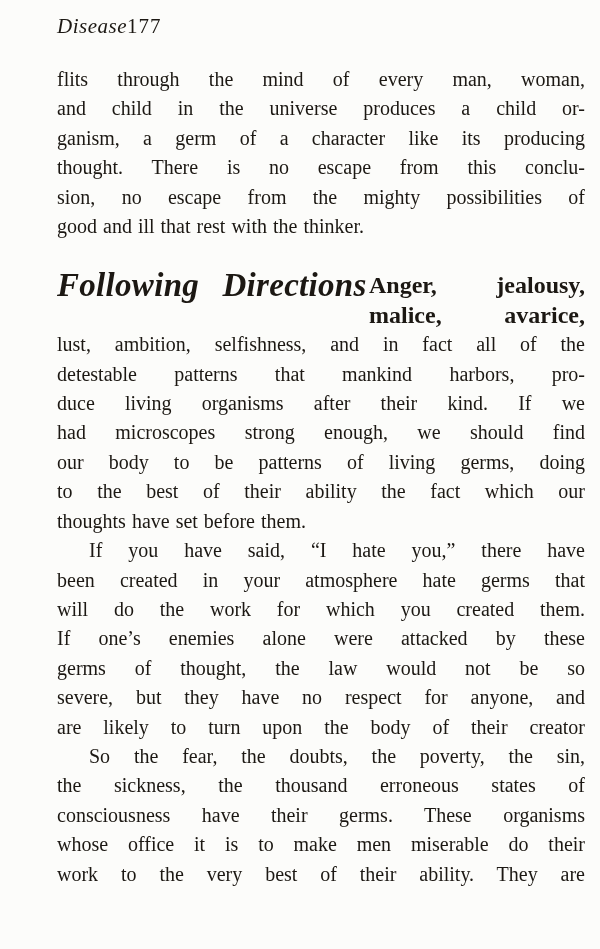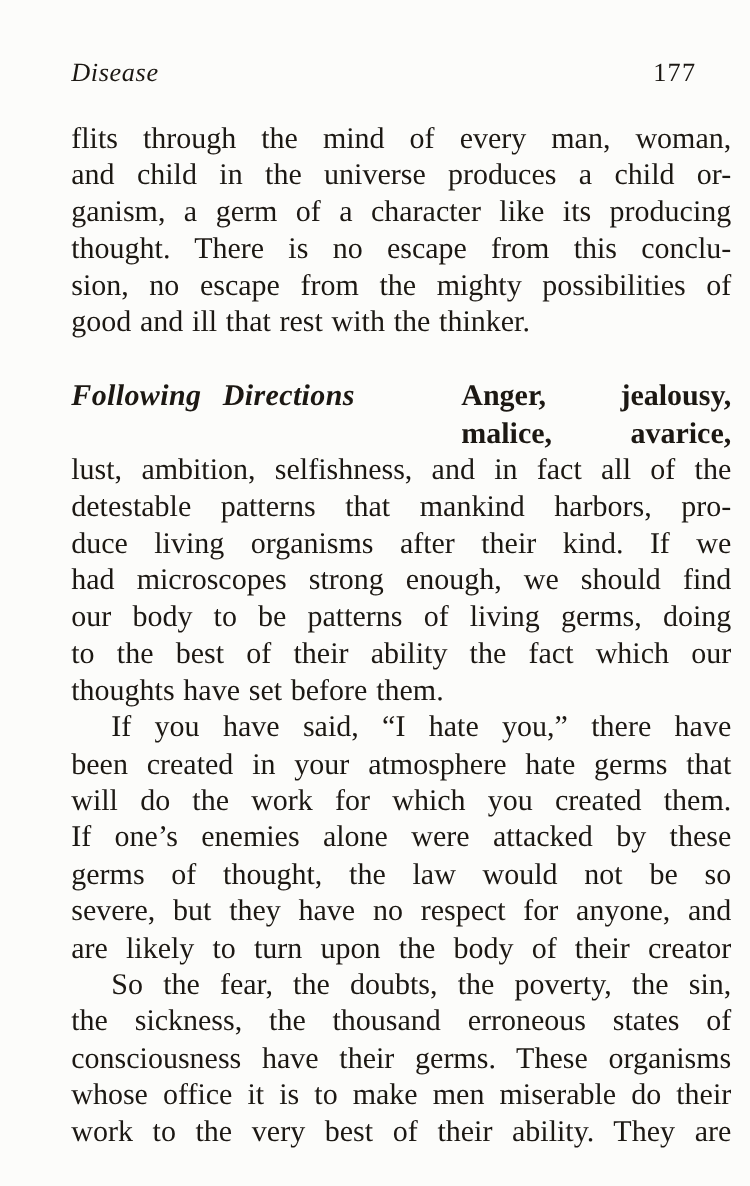--- a/index.html
+++ b/index.html
@@ -10,46 +10,46 @@
     font-family: "Liberation Serif", serif;
   }
   .page {
     box-sizing: border-box;
     width: 600px; height: 949px;
     padding: 13px 15px 0 57px;
     color: #1c1813;
   }
   .running-header {
     display: flex;
-    justify-content: space-between;
+    justify-content: flex-start;
     align-items: baseline;
     padding-right: 28px;
     font-size: 21px;
     line-height: 26px;
   }
   .chapter-title { font-style: italic; letter-spacing: 0.5px; }
-  .page-number { font-style: normal; letter-spacing: 1px; margin-top: 32px; }
+  .page-number { font-style: normal; letter-spacing: 1px; }
 
-  .para { font-size: 24px; line-height: 29.4px; }
+  .para { font-size: 20px; line-height: 29.4px; }
   .p1 { margin-top: 26px; }
 
   .ln { text-align: justify; text-align-last: justify; word-spacing: 1px; }
   .ln.last { text-align-last: left; }
   .ln.indent { padding-left: 32px; }
 
   .section-head {
     display: flex;
     justify-content: space-between;
     align-items: flex-start;
     margin-top: 30px;
     font-size: 24px;
     line-height: 29.4px;
   }
   .section-heading {
-    font-size: 24px;
+    font-size: 33px;
     font-weight: bold;
     font-style: italic;
     white-space: nowrap;
     word-spacing: 0.45em;
     letter-spacing: 0.3px;
   }
   .section-intro { width: 216px; font-weight: bold; }
   .section-intro .ln { text-align: justify; text-align-last: justify; }
 </style>
 </head>

